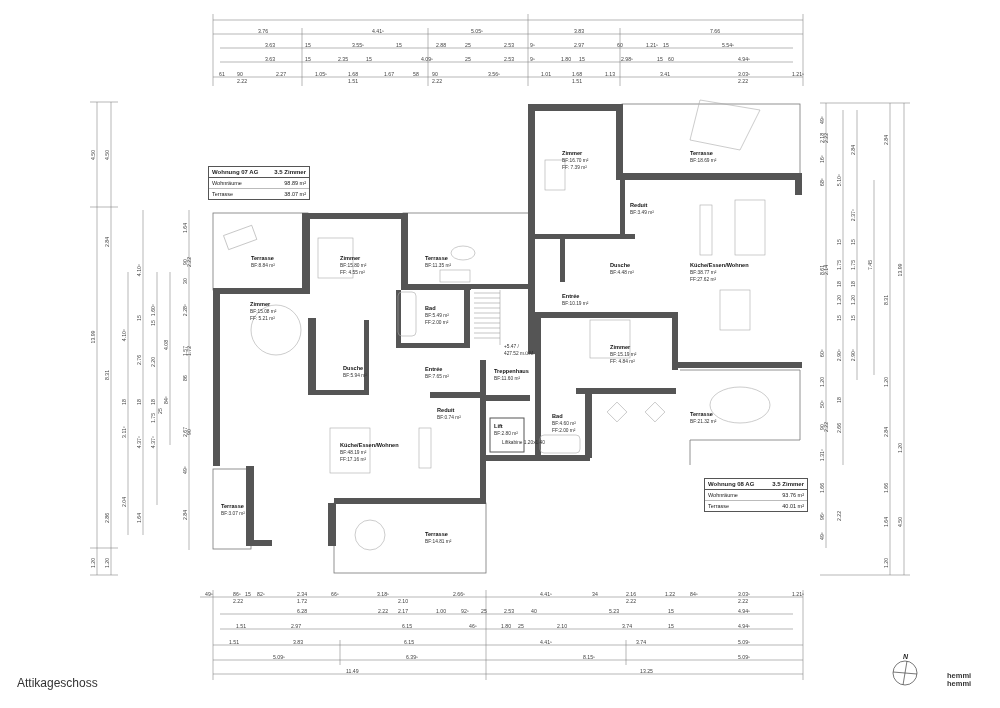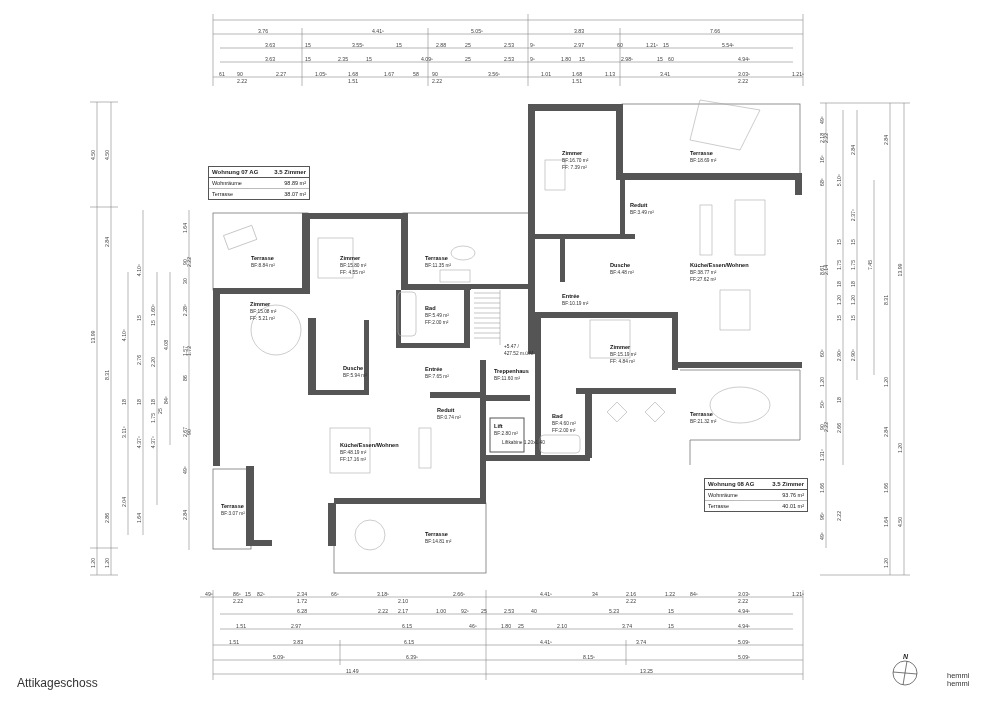--- a/index.html
+++ b/index.html
@@ -6,21 +6,21 @@
   body{width:1000px;height:708px;position:relative;overflow:hidden;font-family:"Liberation Sans",sans-serif;color:#222;}
   svg{position:absolute;left:0;top:0;}
   .dim{font-size:5.2px;fill:#444;font-family:"Liberation Sans",sans-serif;}
   .rl{font-size:5.6px;font-weight:bold;fill:#111;font-family:"Liberation Sans",sans-serif;}
   .rs{font-size:4.8px;fill:#333;font-family:"Liberation Sans",sans-serif;}
   .tbl{position:absolute;border:1px solid #555;background:#fff;font-size:5.5px;}
   .tbl .hd{display:flex;justify-content:space-between;font-weight:bold;font-size:6px;padding:2px 3px;border-bottom:1px solid #555;}
   .tbl .rw{display:flex;justify-content:space-between;padding:2px 3px;border-bottom:1px solid #bbb;}
   .tbl .rw:last-child{border-bottom:none;}
   .caption{position:absolute;left:17px;top:676px;font-size:12px;color:#333;}
-  .logo{position:absolute;left:947px;top:672px;font-size:7.5px;color:#333;text-align:center;line-height:8px;}
+  .logo{position:absolute;left:947px;top:672px;font-size:7.5px;color:#333;text-align:center;line-height:8px;font-weight:bold;}
   .north{position:absolute;left:887px;top:651px;width:36px;height:36px;}
 </style>
 </head>
 <body>
 
 <svg width="1000" height="708" viewBox="0 0 1000 708">
   <defs>
     <pattern id="hatch" width="4" height="4" patternUnits="userSpaceOnUse">
       <rect width="4" height="4" fill="#fff"></rect>
       <path d="M0 4 L4 0" stroke="#ccc" stroke-width="0.5"></path>

